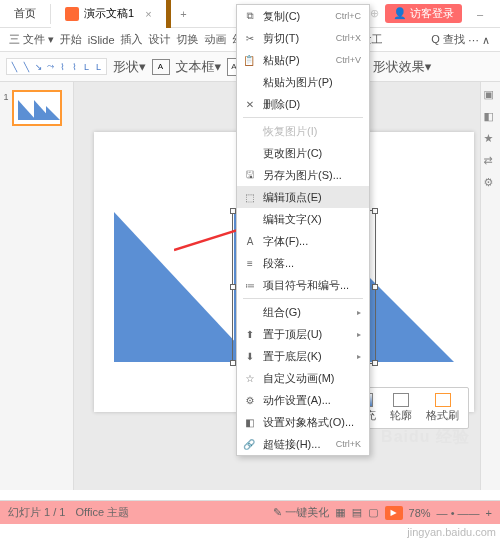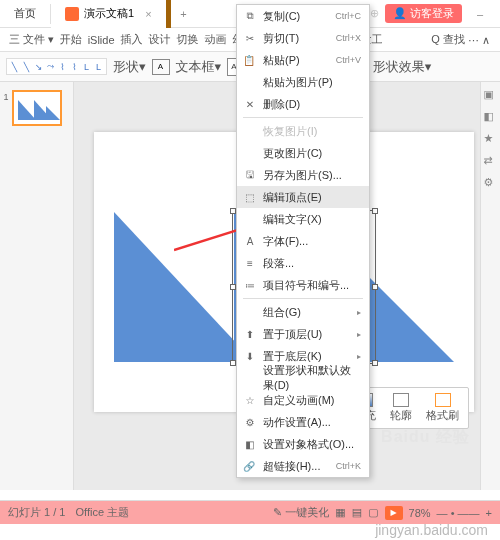--- a/index.html
+++ b/index.html
@@ -40,21 +40,21 @@
 .ctx-item .sc{margin-left:auto;color:#888;font-size:9px}
 .ctx-item .ico{position:absolute;left:6px;width:14px;text-align:center;color:#666;font-size:10px}
 .ctx-item .arr{margin-left:auto;color:#888;font-size:8px}
 .ctx-sep{height:1px;background:#ddd;margin:2px 6px}
 .right-bar{width:20px;background:#f5f5f5;border-left:1px solid #ddd;display:flex;flex-direction:column;align-items:center;padding-top:6px;gap:8px}
 .rb-ico{width:14px;height:14px;color:#888;font-size:11px}
 .statusbar{position:absolute;bottom:16px;left:0;right:0;height:24px;background:#fca5a5;border-top:1px solid #ddd;display:flex;align-items:center;padding:0 8px;font-size:10px;color:#666;gap:10px}
 .sb-right{margin-left:auto;display:flex;align-items:center;gap:6px}
 .play-btn{width:18px;height:14px;background:#ff6b35;border-radius:2px;color:#fff;display:flex;align-items:center;justify-content:center;font-size:8px}
 .watermark{position:absolute;right:10px;bottom:42px;color:#e5e5e5;font-size:16px;font-weight:bold;z-index:5;letter-spacing:1px}
-.wm2{position:absolute;bottom:2px;right:12px;color:#bbb;font-size:14px}
+.wm2{position:absolute;bottom:2px;right:4px;color:#bbb;font-size:11px}
 .top-right-tools{display:flex;align-items:flex-end;gap:3px;margin-left:auto;padding-right:4px;font-size:10px;color:#555}
 </style>
 </head>
 <body>
 
 <div class="titlebar">
   <div class="tab-home">首页</div>
   <div class="tab-doc">
     <span class="doc-icon"></span>
     <span>演示文稿1</span>
@@ -250,24 +250,20 @@
       <span class="ico">⬆</span>
       <span>置于顶层(U)</span>
       <span class="arr">▸</span>
     </div>
     <div class="ctx-item">
       <span class="ico">⬇</span>
       <span>置于底层(K)</span>
       <span class="arr">▸</span>
     </div>
     <div class="ctx-item">
-      <span class="ico"></span>
-      <span>设置形状和默认效果(D)</span>
-    </div>
-    <div class="ctx-item">
       <span class="ico">☆</span>
       <span>自定义动画(M)</span>
     </div>
     <div class="ctx-item">
       <span class="ico">⚙</span>
       <span>动作设置(A)...</span>
     </div>
     <div class="ctx-item">
       <span class="ico">◧</span>
       <span>设置对象格式(O)...</span>

